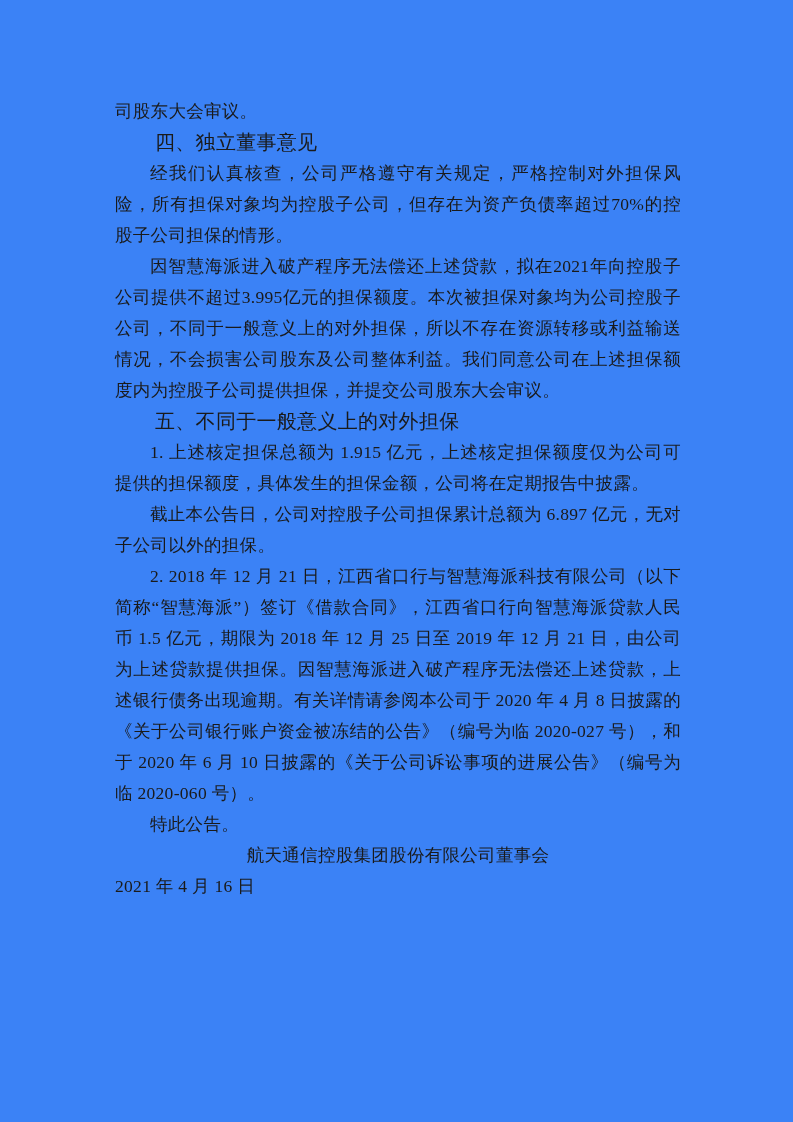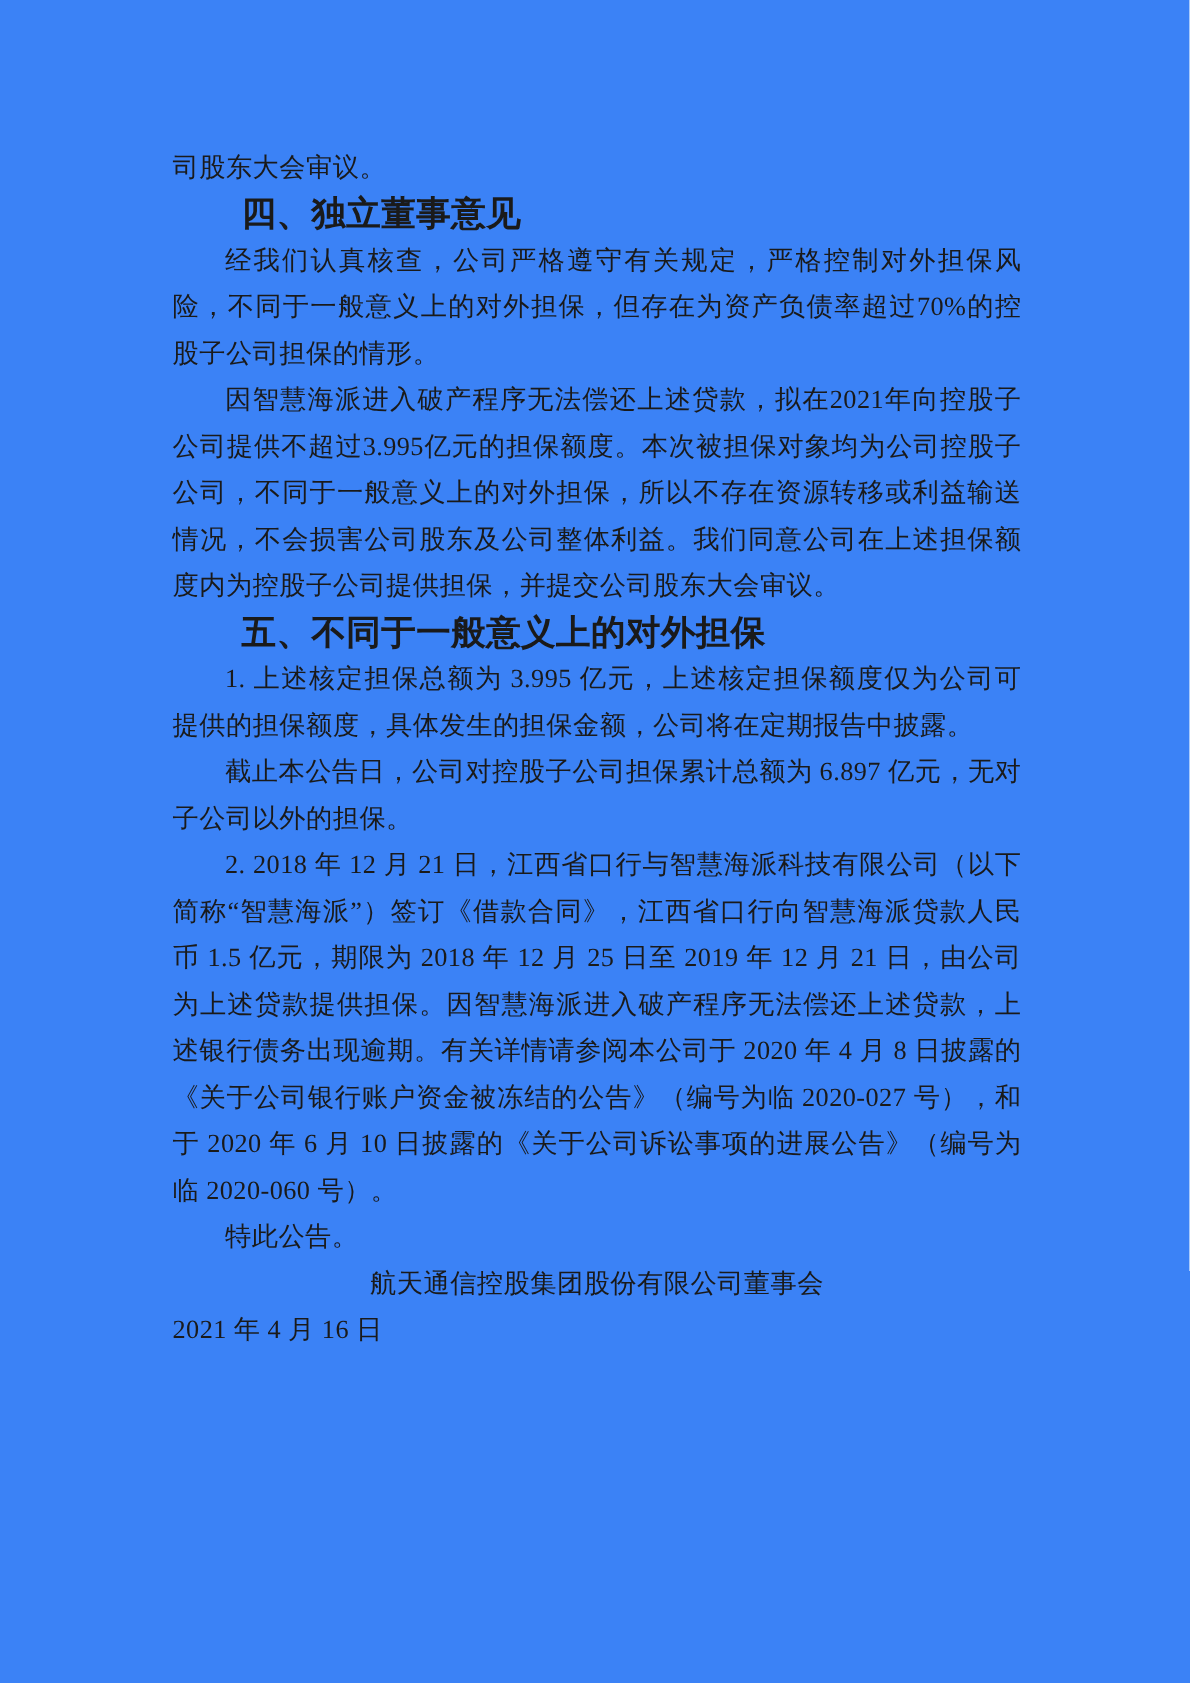--- a/index.html
+++ b/index.html
@@ -35,22 +35,22 @@
     letter-spacing: 0.3px;
   }
   .text-block p, .text-block h2 {
     margin: 0;
     padding: 0;
   }
   .para-continuation {
     text-indent: 0;
   }
   .section-heading {
-    font-size: 23px;
-    font-weight: 700;
+    font-size: 20px;
+    font-weight: 400;
     text-indent: 2em;
   }
   .para {
     text-indent: 2em;
   }
   .closing {
     text-indent: 2em;
   }
   .signature-line {
     text-align: center;
@@ -65,27 +65,27 @@
 </head>
 <body>
 
 <div class="page">
   <div class="text-block">
 
     <p class="para-continuation">司股东大会审议。</p>
 
     <h2 class="section-heading">四、独立董事意见</h2>
 
-    <p class="para">经我们认真核查，公司严格遵守有关规定，严格控制对外担保风险，不同于一般意义上的对外担保，但存在为资产负债率超过70%的控股子公司担保的情形。</p>
+    <p class="para">经我们认真核查，公司严格遵守有关规定，严格控制对外担保风险，所有担保对象均为控股子公司，但存在为资产负债率超过70%的控股子公司担保的情形。</p>
 
     <p class="para">因智慧海派进入破产程序无法偿还上述贷款，拟在2021年向控股子公司提供不超过3.995亿元的担保额度。本次被担保对象均为公司控股子公司，不同于一般意义上的对外担保，所以不存在资源转移或利益输送情况，不会损害公司股东及公司整体利益。我们同意公司在上述担保额度内为控股子公司提供担保，并提交公司股东大会审议。</p>
 
     <h2 class="section-heading">五、不同于一般意义上的对外担保</h2>
 
-    <p class="para">1. 上述核定担保总额为 3.995 亿元，上述核定担保额度仅为公司可提供的担保额度，具体发生的担保金额，公司将在定期报告中披露。</p>
+    <p class="para">1. 上述核定担保总额为 1.915 亿元，上述核定担保额度仅为公司可提供的担保额度，具体发生的担保金额，公司将在定期报告中披露。</p>
 
     <p class="para">截止本公告日，公司对控股子公司担保累计总额为 6.897 亿元，无对子公司以外的担保。</p>
 
     <p class="para">2. 2018 年 12 月 21 日，江西省口行与智慧海派科技有限公司（以下简称“智慧海派”）签订《借款合同》，江西省口行向智慧海派贷款人民币 1.5 亿元，期限为 2018 年 12 月 25 日至 2019 年 12 月 21 日，由公司为上述贷款提供担保。因智慧海派进入破产程序无法偿还上述贷款，上述银行债务出现逾期。有关详情请参阅本公司于 2020 年 4 月 8 日披露的《关于公司银行账户资金被冻结的公告》（编号为临 2020-027 号），和于 2020 年 6 月 10 日披露的《关于公司诉讼事项的进展公告》（编号为临 2020-060 号）。</p>
 
     <p class="closing">特此公告。</p>
 
     <p class="signature-line">航天通信控股集团股份有限公司董事会</p>
 
     <p class="date-line">2021 年 4 月 16 日</p>

